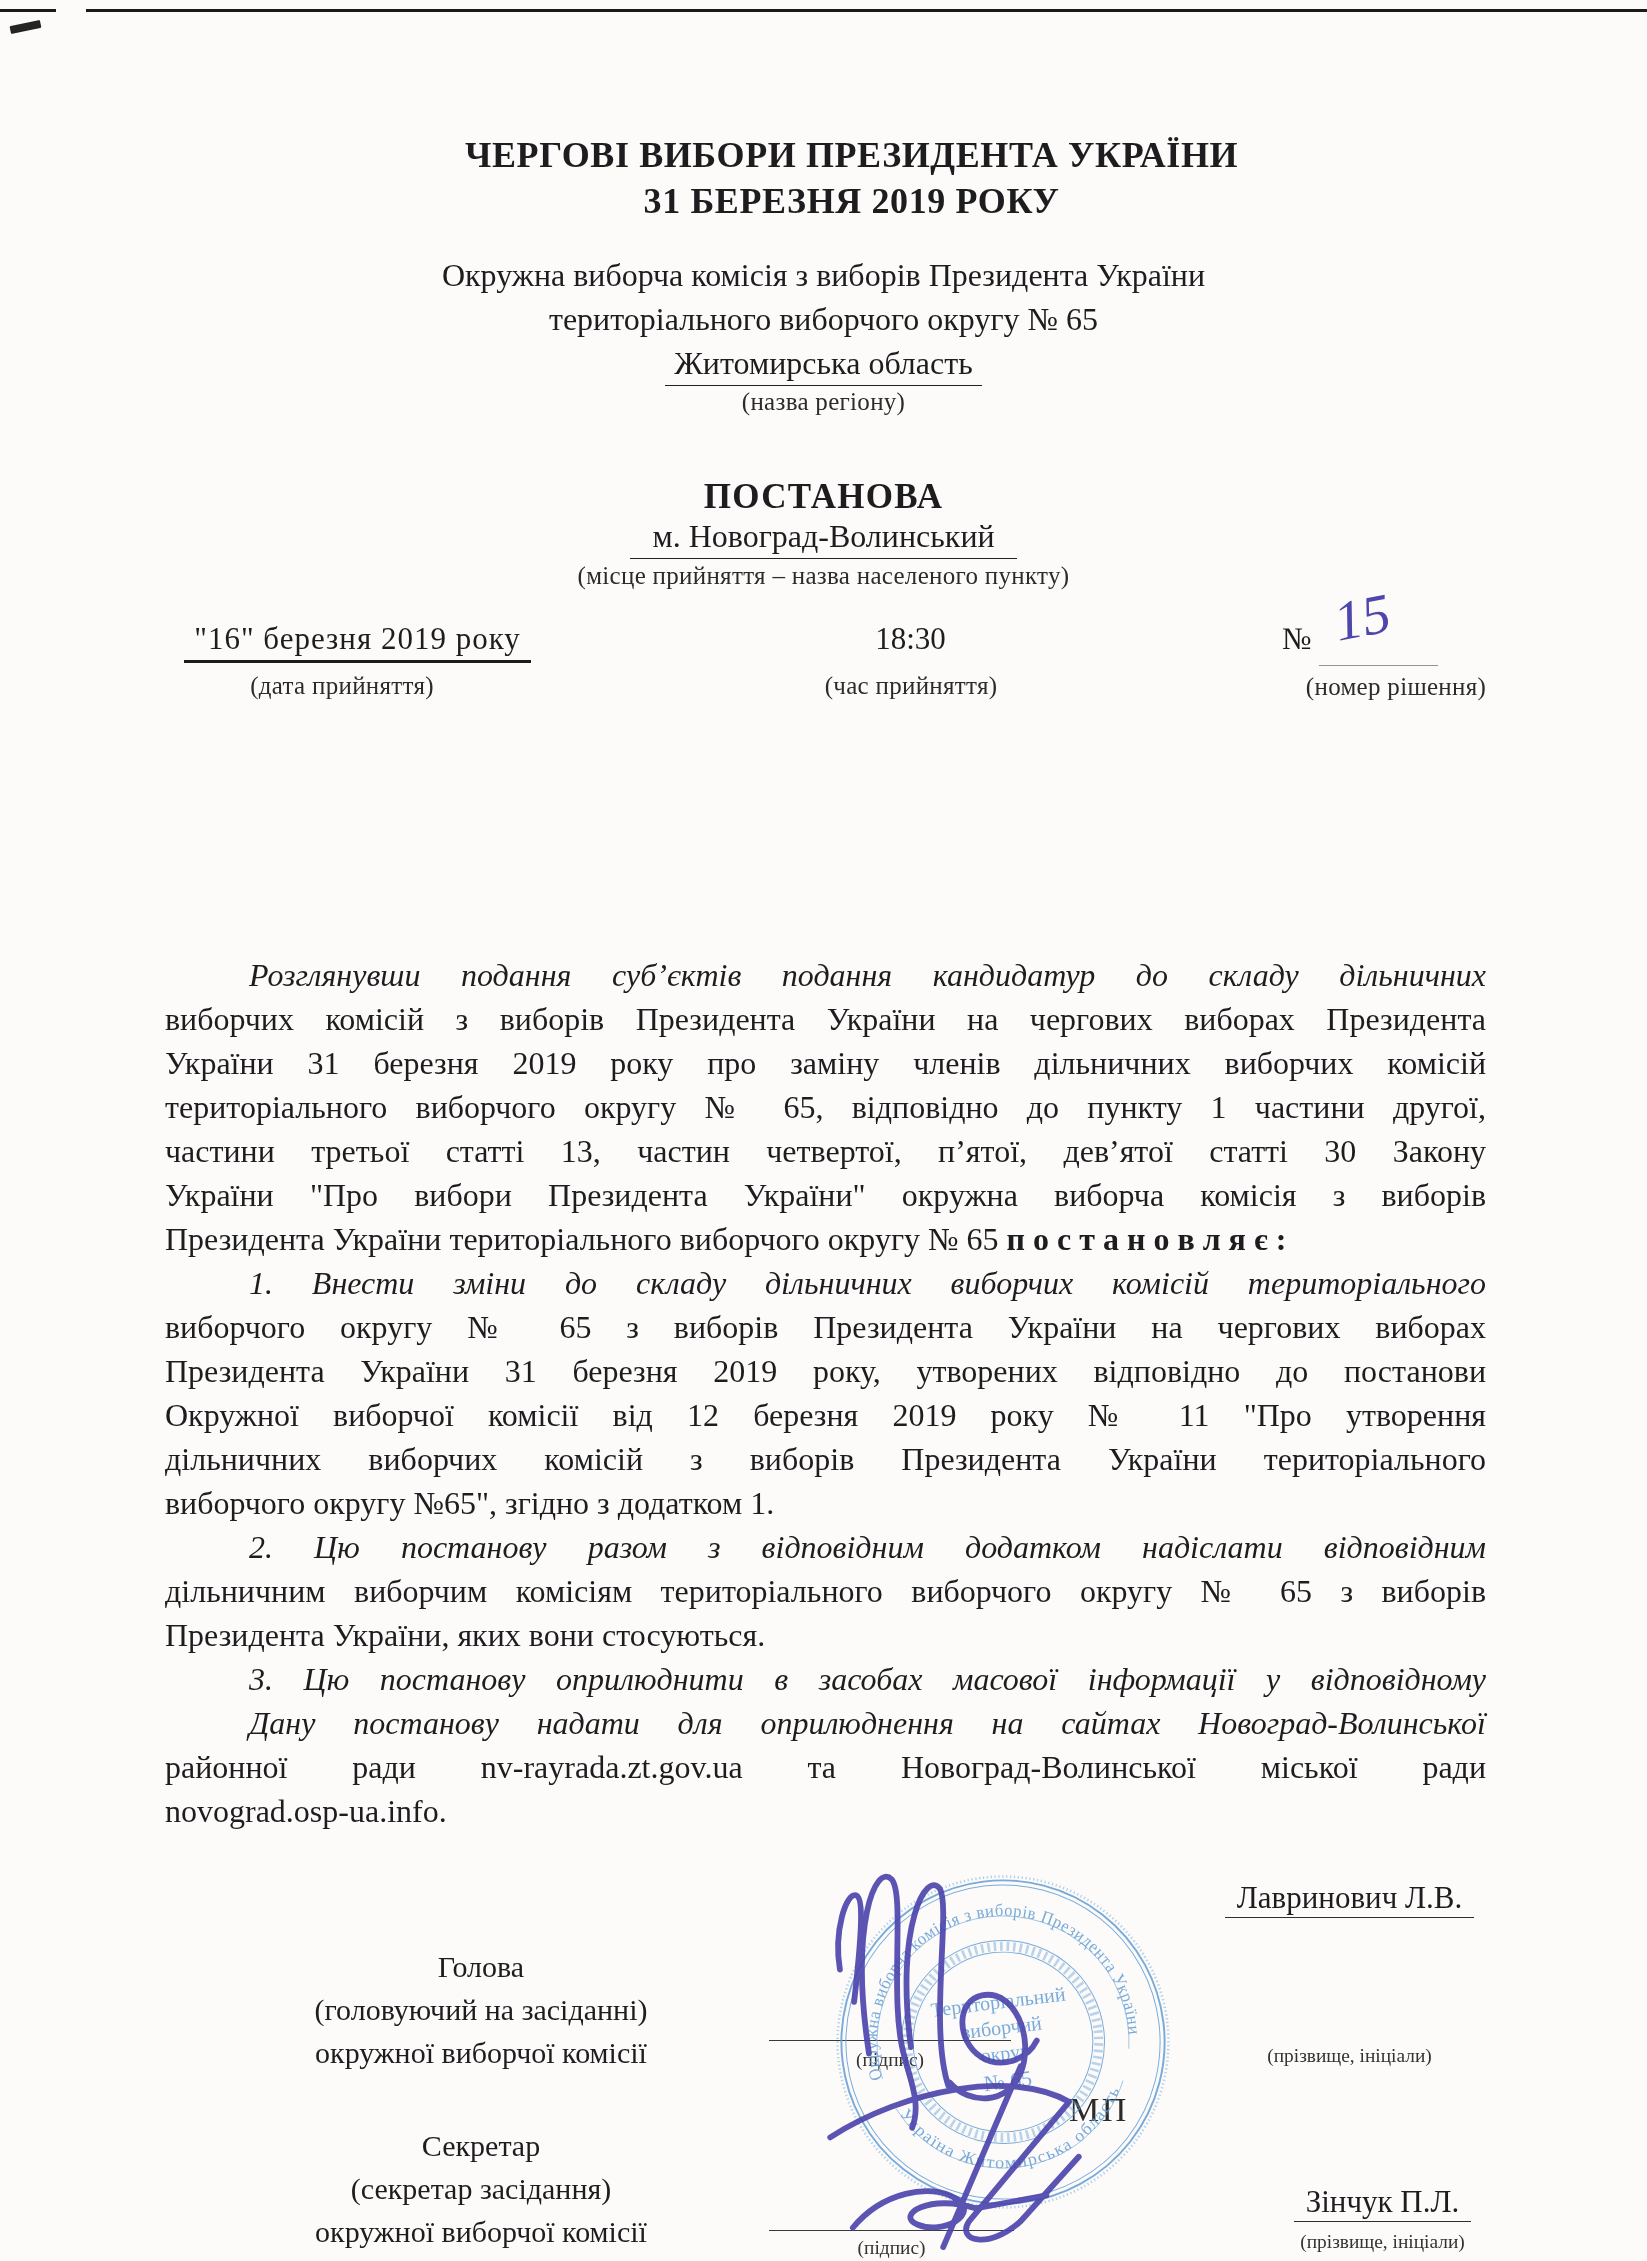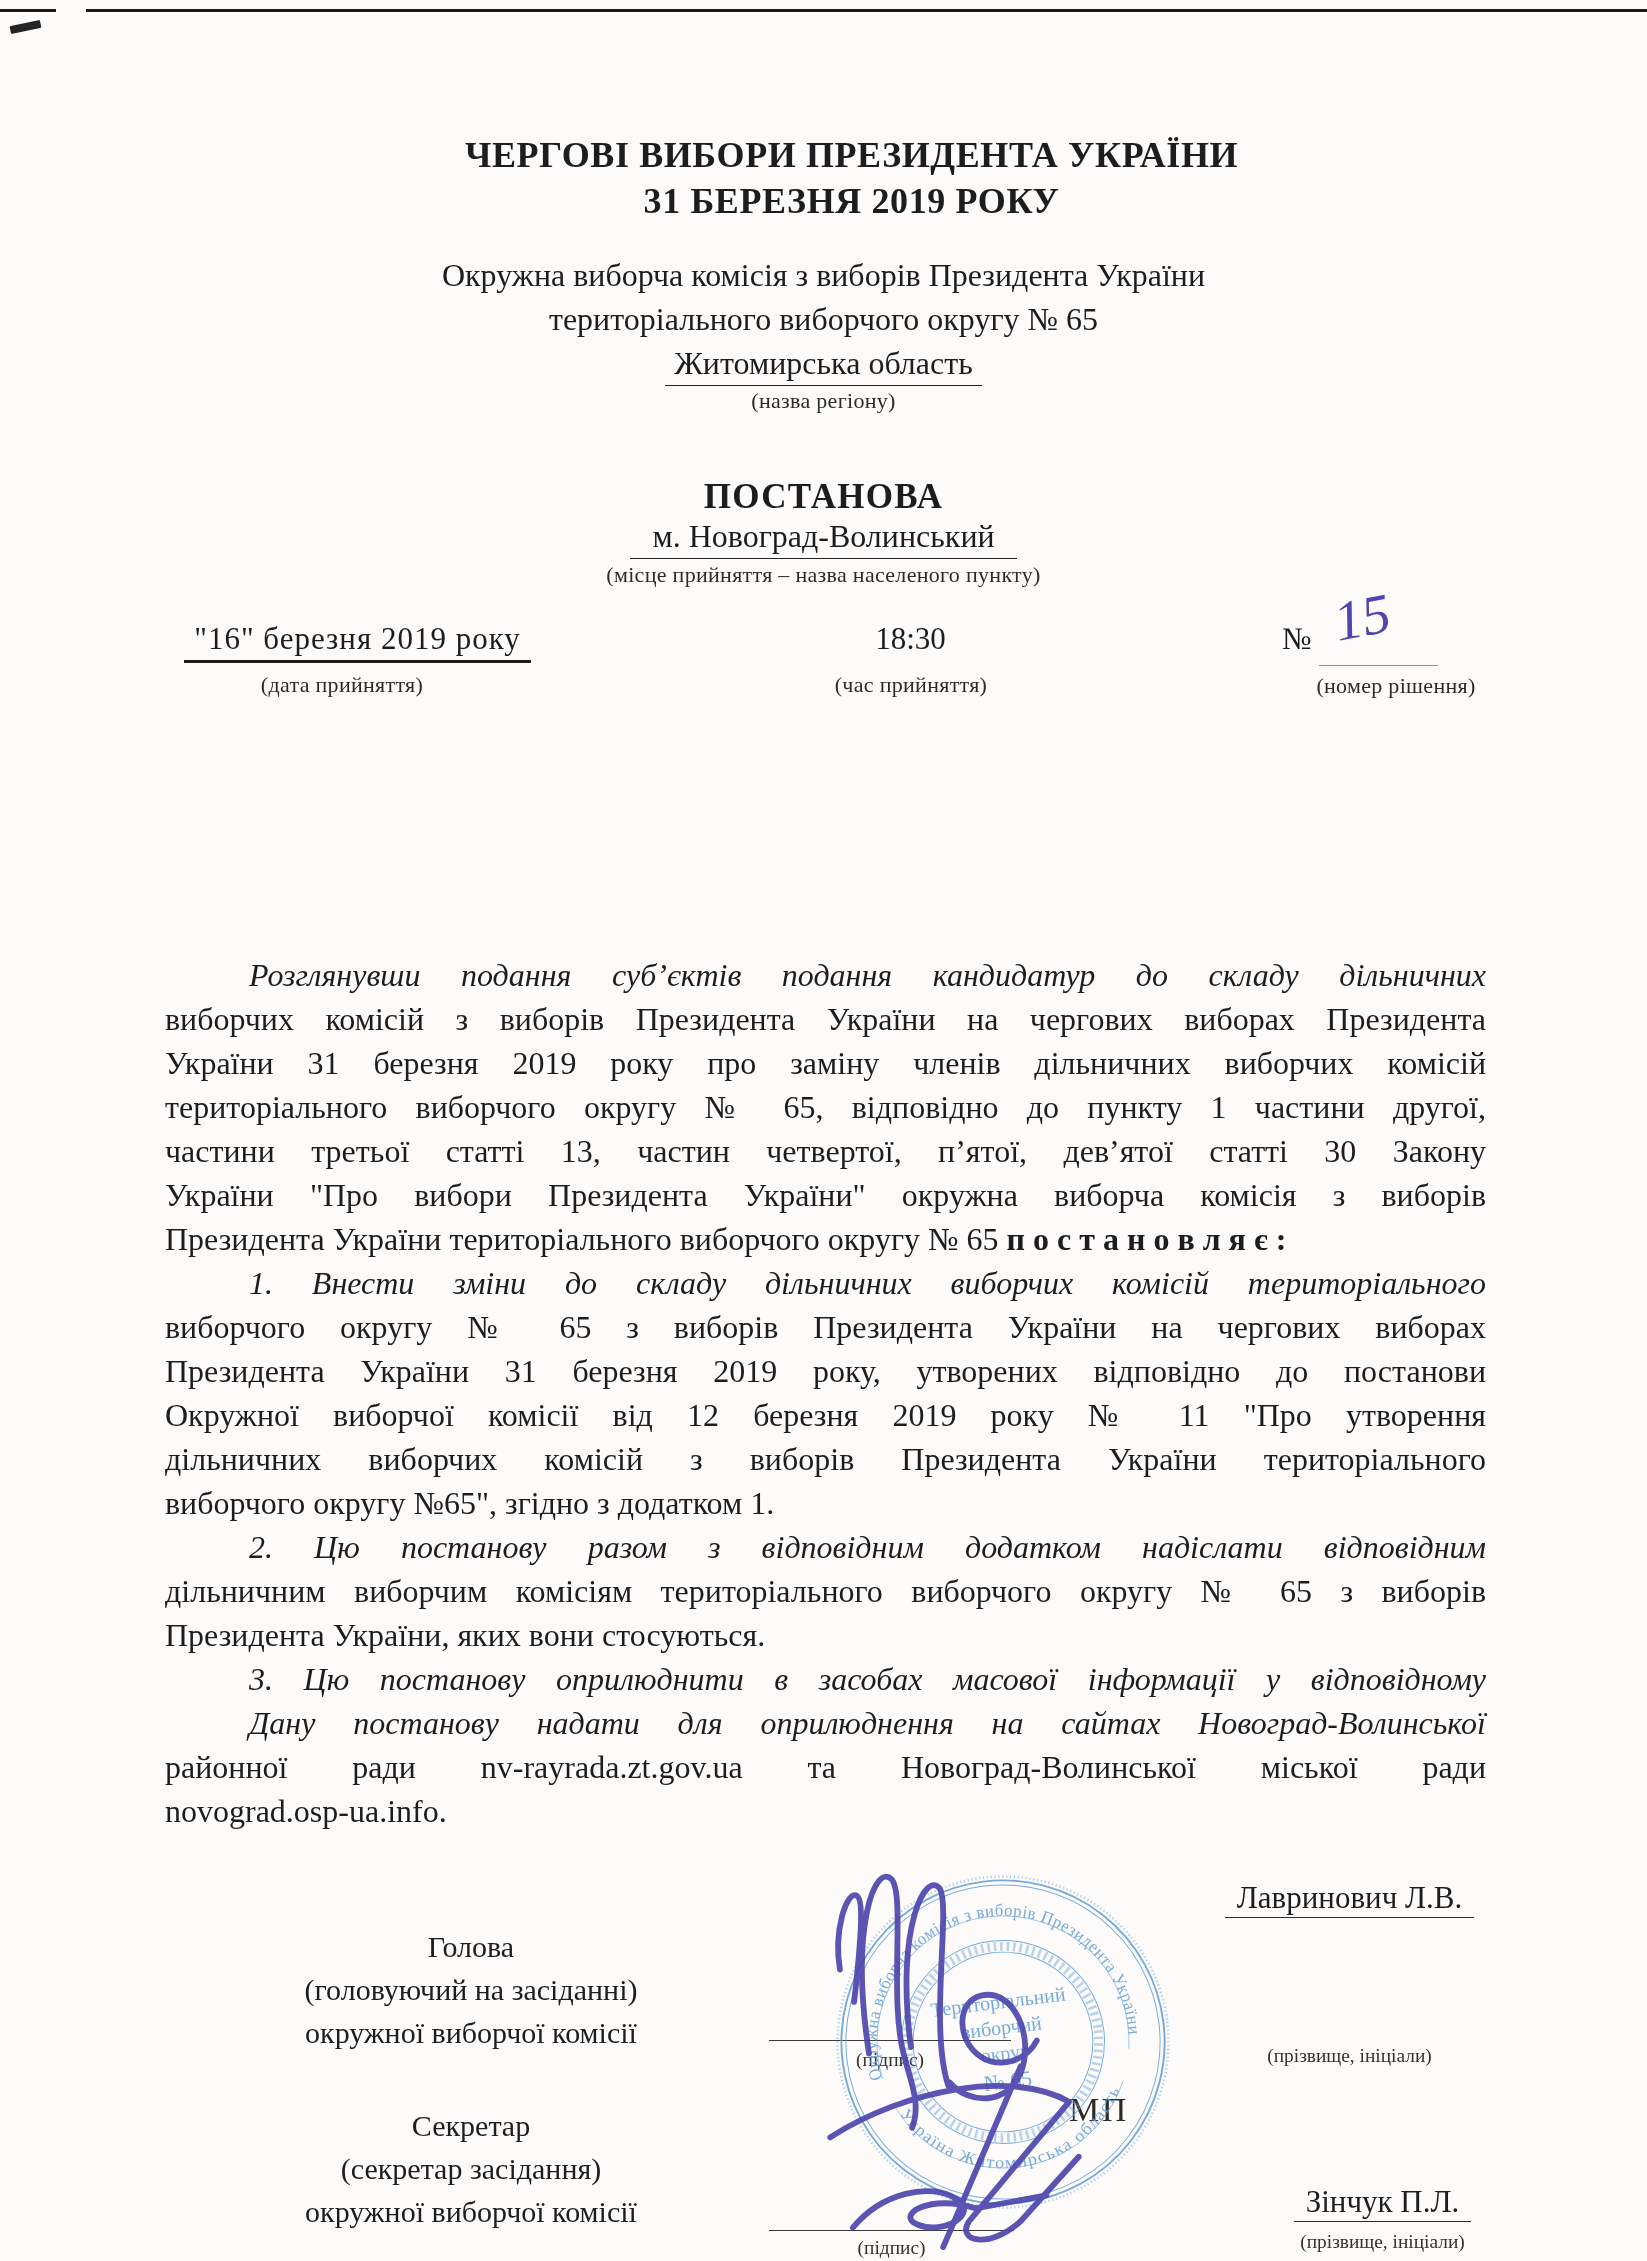--- a/index.html
+++ b/index.html
@@ -11,38 +11,38 @@
   .abs{position:absolute;}
   .ctr{left:0;width:1647px;text-align:center;}
   
   .scanline{left:0;top:9px;width:1647px;height:2.6px;background:#1a1a1a;}
   .scannotch{left:56px;top:9px;width:30px;height:2.6px;background:#fcfbf9;}
   .cornermark{left:10.3px;top:23px;width:31px;height:8.4px;background:#242424;transform:rotate(-12deg);border-radius:1.3px;}
   
   .h1{font-size:36px;font-weight:bold;letter-spacing:0.6px;padding-left:28px;}
   .sub{font-size:32px;}
   .region{font-size:32px;border-bottom:1.9px solid #222;padding:0 9px 2.6px 9px;display:inline-block;}
-  .note{font-size:22px;color:#2b2b2b;letter-spacing:0.3px;}
+  .note{font-size:25px;color:#2b2b2b;letter-spacing:0.3px;}
   .posttitle{font-size:35px;font-weight:bold;letter-spacing:1.3px;}
   .place{font-size:32px;border-bottom:1.9px solid #222;padding:0 22px 2.6px 22px;display:inline-block;}
   
   .dl{font-size:31px;}
   .dateu{border-bottom:3.2px solid #1c1c1c;padding:0 10.3px 3.9px 10.3px;letter-spacing:1px;}
   .handnum{font-family:"Liberation Serif",serif;font-style:italic;font-size:56px;color:#4e46ad;transform:rotate(-11deg);display:inline-block;}
   .numline{height:0;border-top:1.3px solid #5a5a5a;opacity:.65;}
   
   .subject{left:220px;width:1208px;font-size:30px;font-weight:bold;line-height:47px;}
   .body{left:165px;width:1321px;font-size:32px;line-height:44px;}
   .bl{min-height:44px;}
   .jl{text-align:justify;text-align-last:justify;}
   .nat{text-align:left;}
   .ind{text-indent:84px;font-style:italic;}
   .b{font-weight:bold;}
   
-  .role{font-size:30px;line-height:43px;text-align:center;left:203px;width:536px;}
+  .role{font-size:30px;line-height:43px;text-align:center;left:213px;width:536px;margin-top:20px;}
   .sigline{height:0;border-top:1.9px solid #3a3a3a;}
   .signote{font-size:19.4px;color:#333;text-align:center;}
   .name{font-size:31px;border-bottom:1.9px solid #2e2e2e;padding:0 11.6px 1.3px 11.6px;display:inline-block;}
   .namewrap{text-align:center;}
   .mp{font-size:34px;letter-spacing:2.6px;color:#2a2a2a;}
   svg{display:block;}
 </style>
 </head>
 <body>
 

